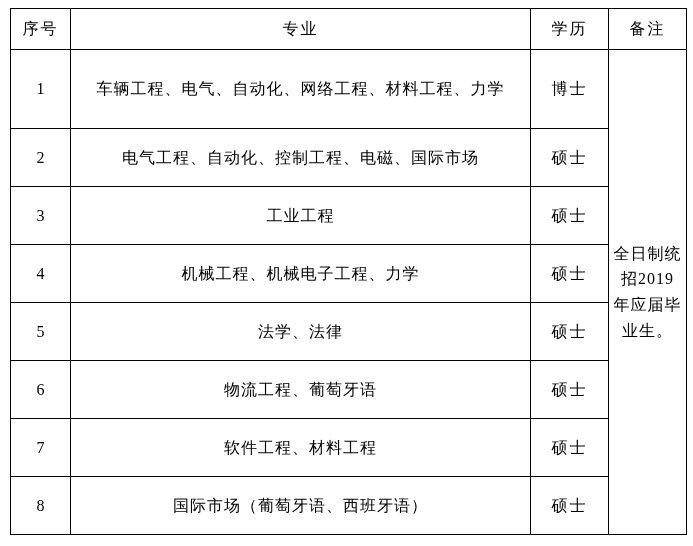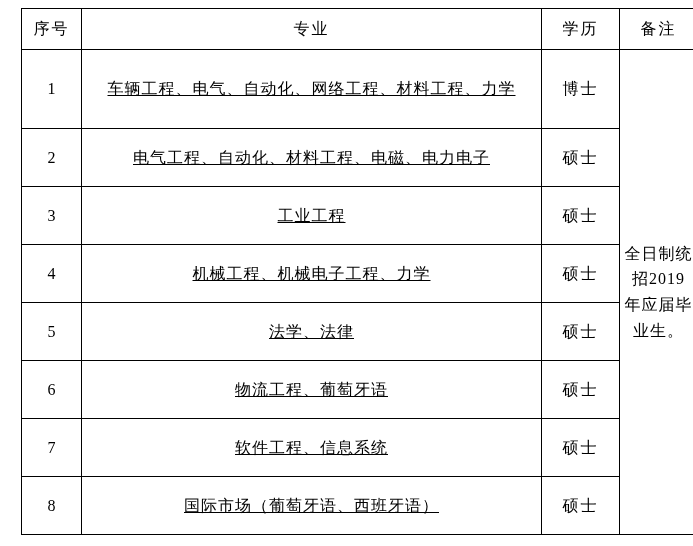--- a/index.html
+++ b/index.html
@@ -12,21 +12,21 @@
     height: 546px;
     font-family: "Liberation Serif", "DejaVu Serif", serif;
     color: #000000;
     overflow: hidden;
   }
   .page {
     position: relative;
     width: 693px;
     height: 546px;
     box-sizing: border-box;
-    padding: 8px 9px 8px 21px;
+    padding: 8px 9px 8px 10px;
   }
   table.majors {
     border-collapse: collapse;
     width: 676px;
     table-layout: fixed;
   }
   table.majors col.c-seq   { width: 60px; }
   table.majors col.c-major { width: 460px; }
   table.majors col.c-edu   { width: 78px; }
   table.majors col.c-note  { width: 78px; }
@@ -46,21 +46,20 @@
     letter-spacing: 2px;
   }
   .cell-seq {
     font-size: 15px;
     letter-spacing: 0;
   }
   .cell-major {
     letter-spacing: 1px;
     padding-left: 10px;
     padding-right: 10px;
-    text-decoration: underline;
   }
   .cell-edu {
     letter-spacing: 2px;
   }
   .cell-note {
     letter-spacing: 1px;
     line-height: 2.15;
     padding: 6px 14px;
   }
   .row-tall td { height: 72px; }
@@ -92,21 +91,21 @@
       <tr class="row-tall">
         <td class="cell-seq">1</td>
         <td class="cell-major">车辆工程、电气、自动化、网络工程、材料工程、力学</td>
         <td class="cell-edu">博士</td>
         <td class="cell-note" rowspan="8">
           <span class="note-text">全日制统招2019年应届毕业生。</span>
         </td>
       </tr>
       <tr class="row-std">
         <td class="cell-seq">2</td>
-        <td class="cell-major">电气工程、自动化、材料工程、电磁、电力电子</td>
+        <td class="cell-major">电气工程、自动化、控制工程、电磁、国际市场</td>
         <td class="cell-edu">硕士</td>
       </tr>
       <tr class="row-std">
         <td class="cell-seq">3</td>
         <td class="cell-major">工业工程</td>
         <td class="cell-edu">硕士</td>
       </tr>
       <tr class="row-std">
         <td class="cell-seq">4</td>
         <td class="cell-major">机械工程、机械电子工程、力学</td>
@@ -117,21 +116,21 @@
         <td class="cell-major">法学、法律</td>
         <td class="cell-edu">硕士</td>
       </tr>
       <tr class="row-std">
         <td class="cell-seq">6</td>
         <td class="cell-major">物流工程、葡萄牙语</td>
         <td class="cell-edu">硕士</td>
       </tr>
       <tr class="row-std">
         <td class="cell-seq">7</td>
-        <td class="cell-major">软件工程、信息系统</td>
+        <td class="cell-major">软件工程、材料工程</td>
         <td class="cell-edu">硕士</td>
       </tr>
       <tr class="row-std">
         <td class="cell-seq">8</td>
         <td class="cell-major">国际市场（葡萄牙语、西班牙语）</td>
         <td class="cell-edu">硕士</td>
       </tr>
     </tbody>
   </table>
 </div>

